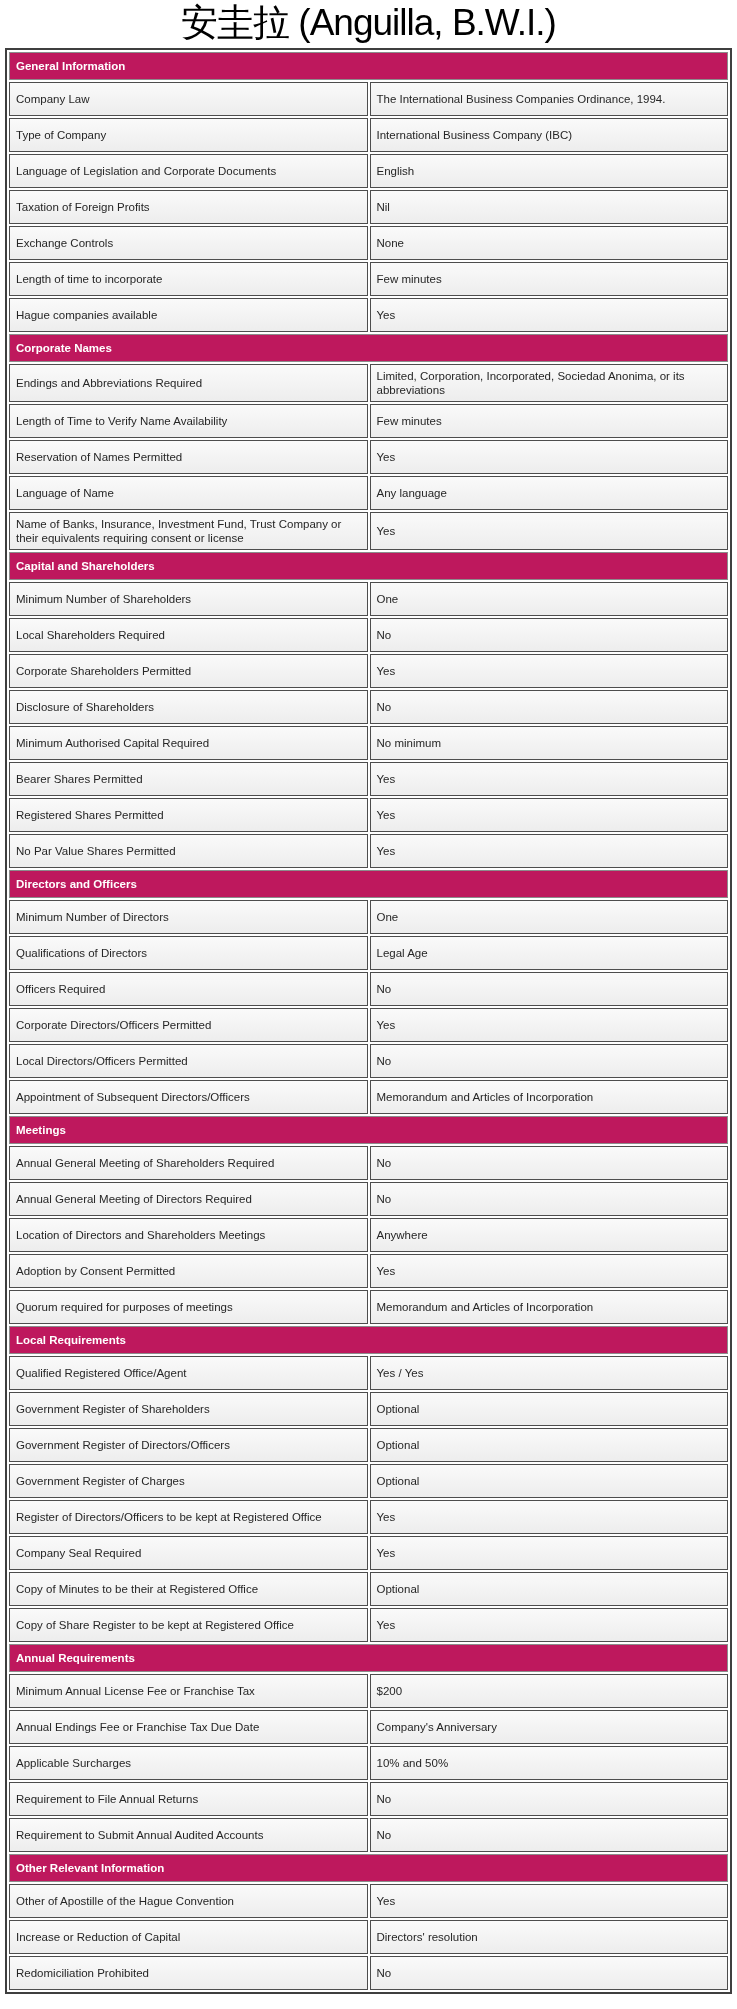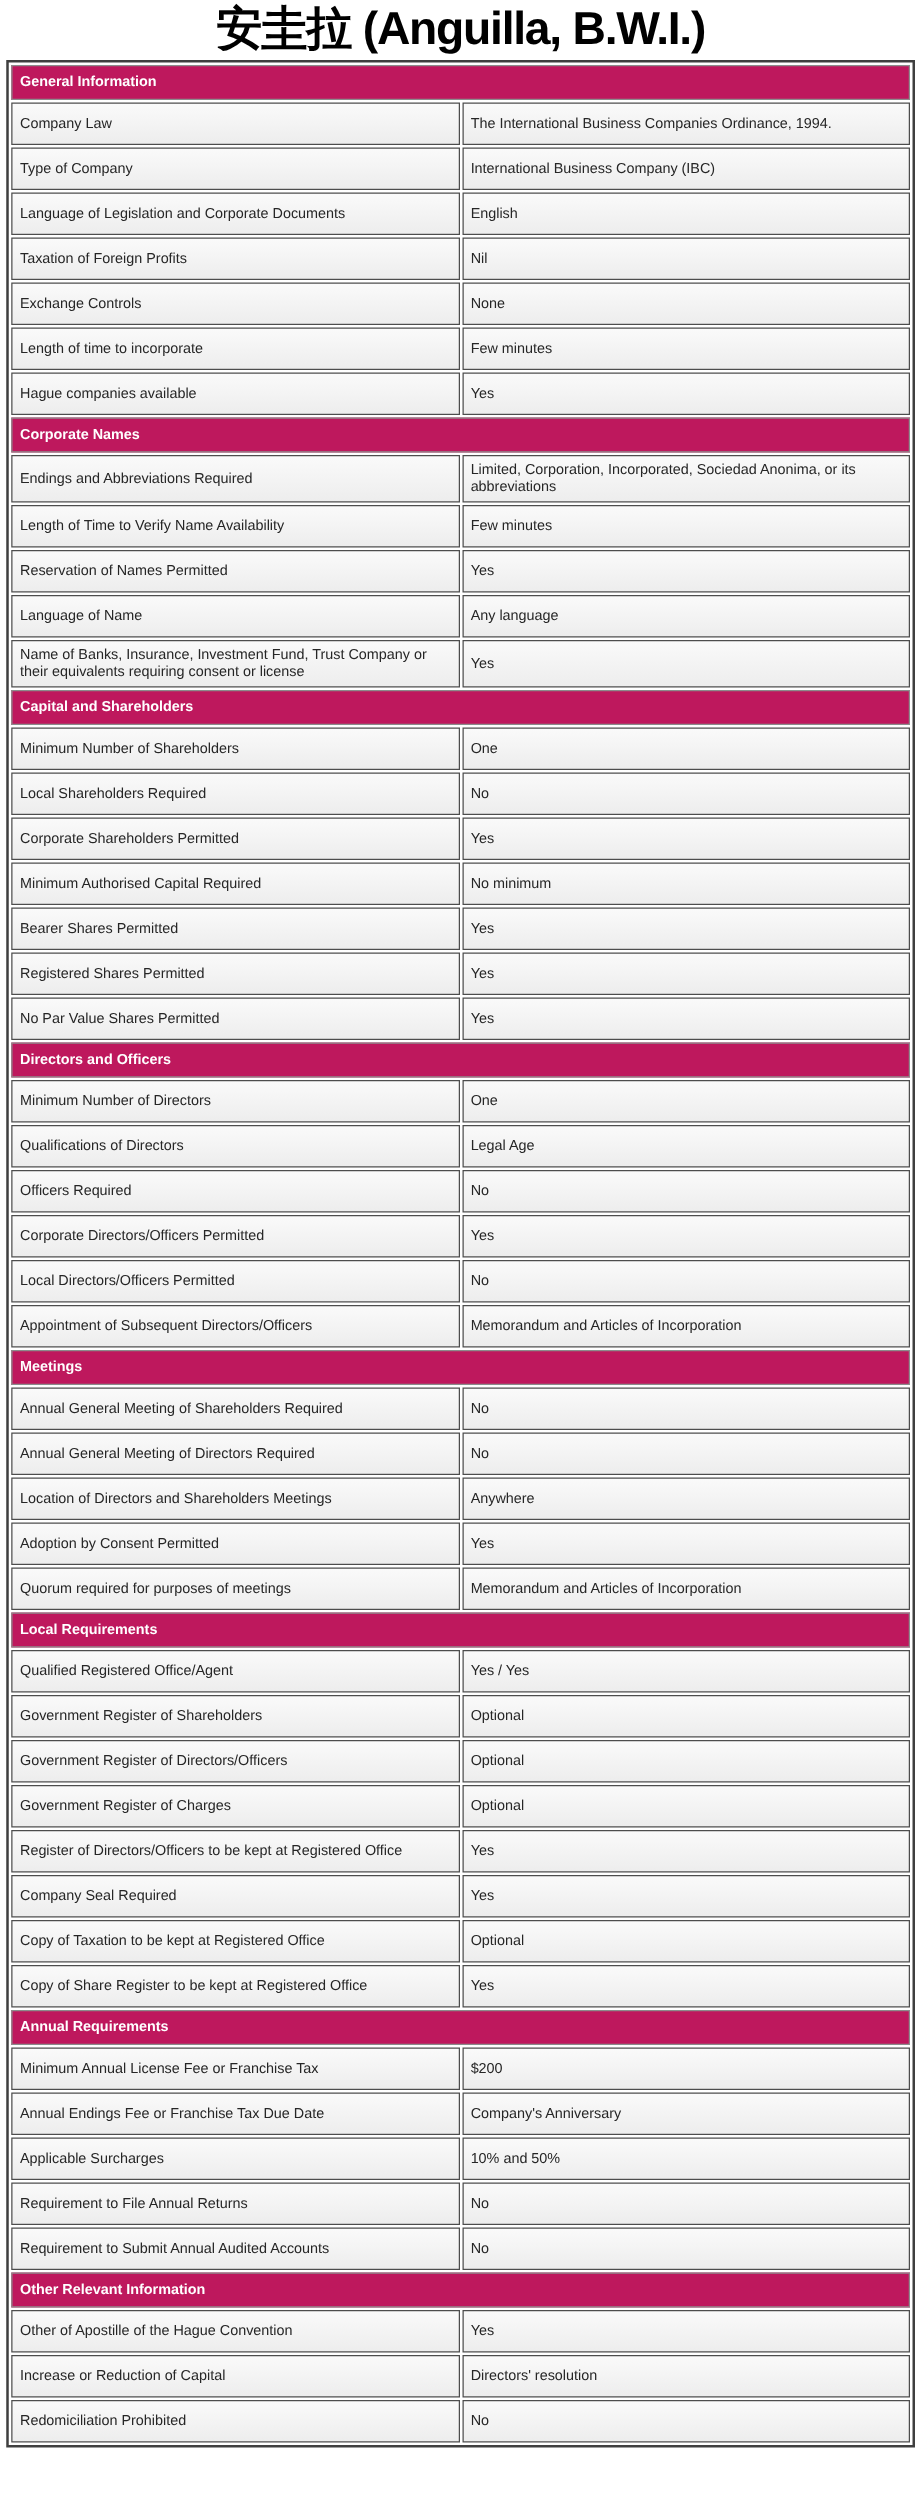--- a/index.html
+++ b/index.html
@@ -3,21 +3,21 @@
 <meta charset="utf-8">
 <style>
   html, body { margin: 0; padding: 0; background: #ffffff; }
   body { font-family: "Liberation Sans", sans-serif; }
   .page { width: 737px; }
 
   h1.page-title {
     margin: 1px 0 3px 0;
     text-align: center;
     font-size: 37px;
-    font-weight: bold;
+    font-weight: normal;
     color: #000000;
     letter-spacing: -1px;
     line-height: 44px;
     font-family: "Liberation Sans", "DejaVu Sans", sans-serif;
   }
 
   table.info-table {
     width: 727px;
     margin: 0 5px 4px 5px;
     border-collapse: separate;
@@ -121,20 +121,24 @@
         </tr>
         <tr>
           <td class="cell label-cell">Local Shareholders Required</td>
           <td class="cell value-cell">No</td>
         </tr>
         <tr>
           <td class="cell label-cell">Corporate Shareholders Permitted</td>
           <td class="cell value-cell">Yes</td>
         </tr>
         <tr>
+          <td class="cell label-cell">Disclosure of Shareholders</td>
+          <td class="cell value-cell">No</td>
+        </tr>
+        <tr>
           <td class="cell label-cell">Minimum Authorised Capital Required</td>
           <td class="cell value-cell">No minimum</td>
         </tr>
         <tr>
           <td class="cell label-cell">Bearer Shares Permitted</td>
           <td class="cell value-cell">Yes</td>
         </tr>
         <tr>
           <td class="cell label-cell">Registered Shares Permitted</td>
           <td class="cell value-cell">Yes</td>
@@ -214,21 +218,21 @@
         </tr>
         <tr>
           <td class="cell label-cell">Register of Directors/Officers to be kept at Registered Office</td>
           <td class="cell value-cell">Yes</td>
         </tr>
         <tr>
           <td class="cell label-cell">Company Seal Required</td>
           <td class="cell value-cell">Yes</td>
         </tr>
         <tr>
-          <td class="cell label-cell">Copy of Taxation to be kept at Registered Office</td>
+          <td class="cell label-cell">Copy of Minutes to be their at Registered Office</td>
           <td class="cell value-cell">Optional</td>
         </tr>
         <tr>
           <td class="cell label-cell">Copy of Share Register to be kept at Registered Office</td>
           <td class="cell value-cell">Yes</td>
         </tr>
         <tr>
           <td class="section-cell" colspan="2">Annual Requirements</td>
         </tr>
         <tr>

